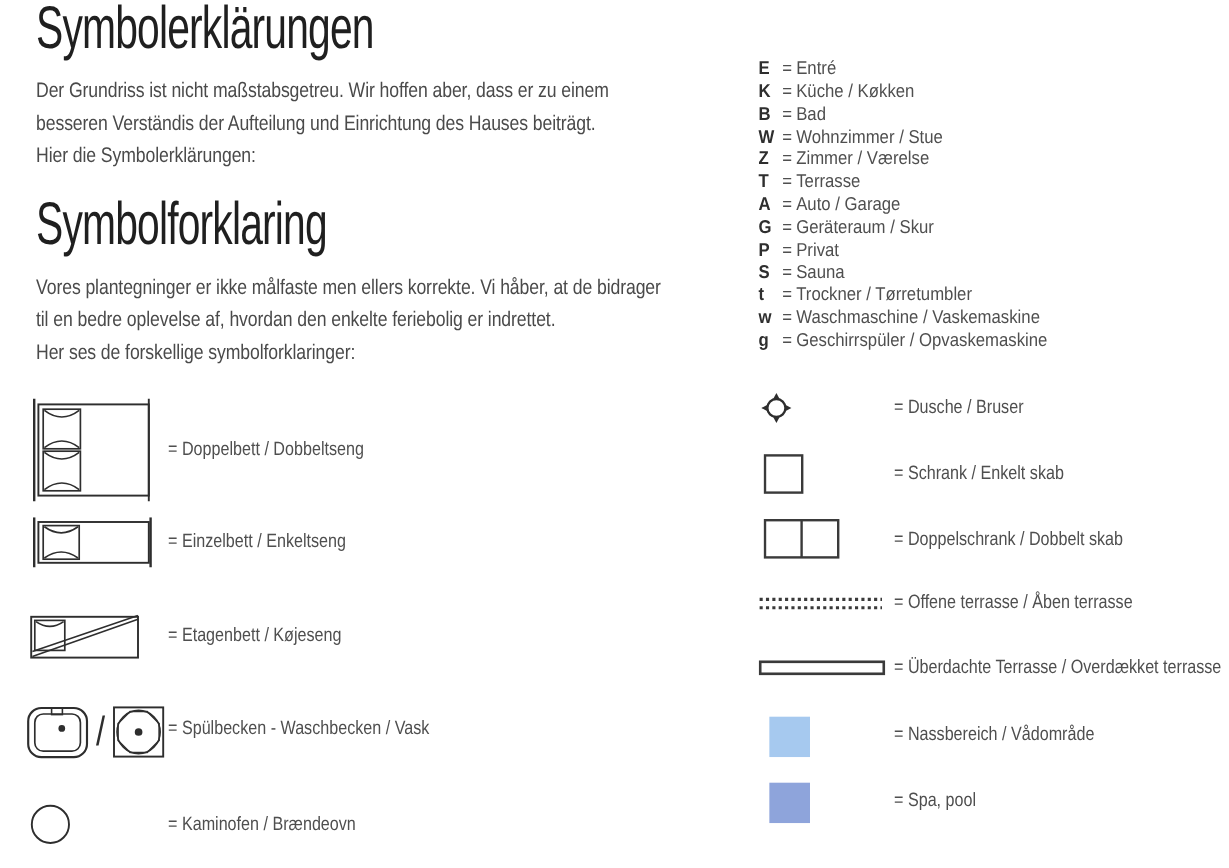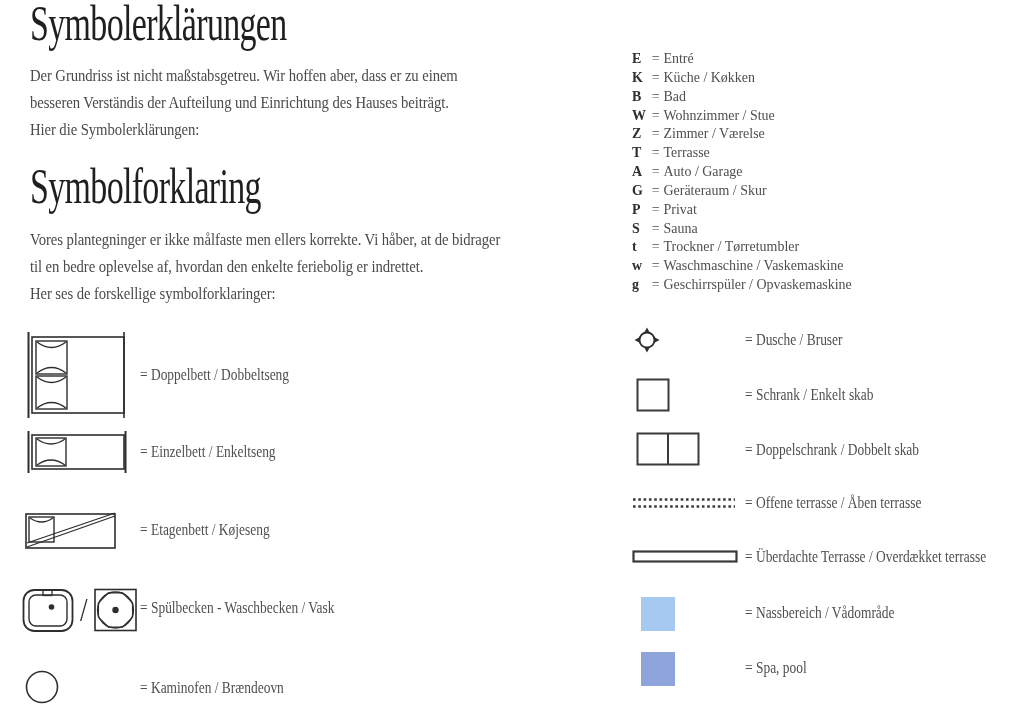--- a/index.html
+++ b/index.html
@@ -1,17 +1,17 @@
 <!DOCTYPE html>
 <html><head>
 <meta charset="utf-8">
 <style>
   html,body{margin:0;padding:0;background:#ffffff;}
   #page{position:relative;width:1024px;height:723px;background:#ffffff;overflow:hidden;
-        font-family:Liberation Serif, serif;color:#4a4a4a;}
+        font-family:Liberation Sans, sans-serif;color:#4a4a4a;}
   .h1{position:absolute;left:30px;font-size:50px;line-height:54px;font-weight:400;
       color:#1f1f1f;letter-spacing:-1px;white-space:nowrap;
       transform:scaleX(0.68);transform-origin:0 0;}
   .para{position:absolute;left:30px;font-size:17.5px;line-height:27px;color:#4a4a4a;
         white-space:pre-line;transform:scaleX(0.84);transform-origin:0 0;
         letter-spacing:-0.1px;width:640px;}
   .sym-label{position:absolute;font-size:16px;line-height:22px;color:#4f4f4f;
              white-space:nowrap;transform:scaleX(0.84);transform-origin:0 0;}
   .legend{position:absolute;left:632px;top:49px;font-size:15.5px;line-height:18.85px;
           transform:scaleX(0.9);transform-origin:0 0;white-space:nowrap;}

